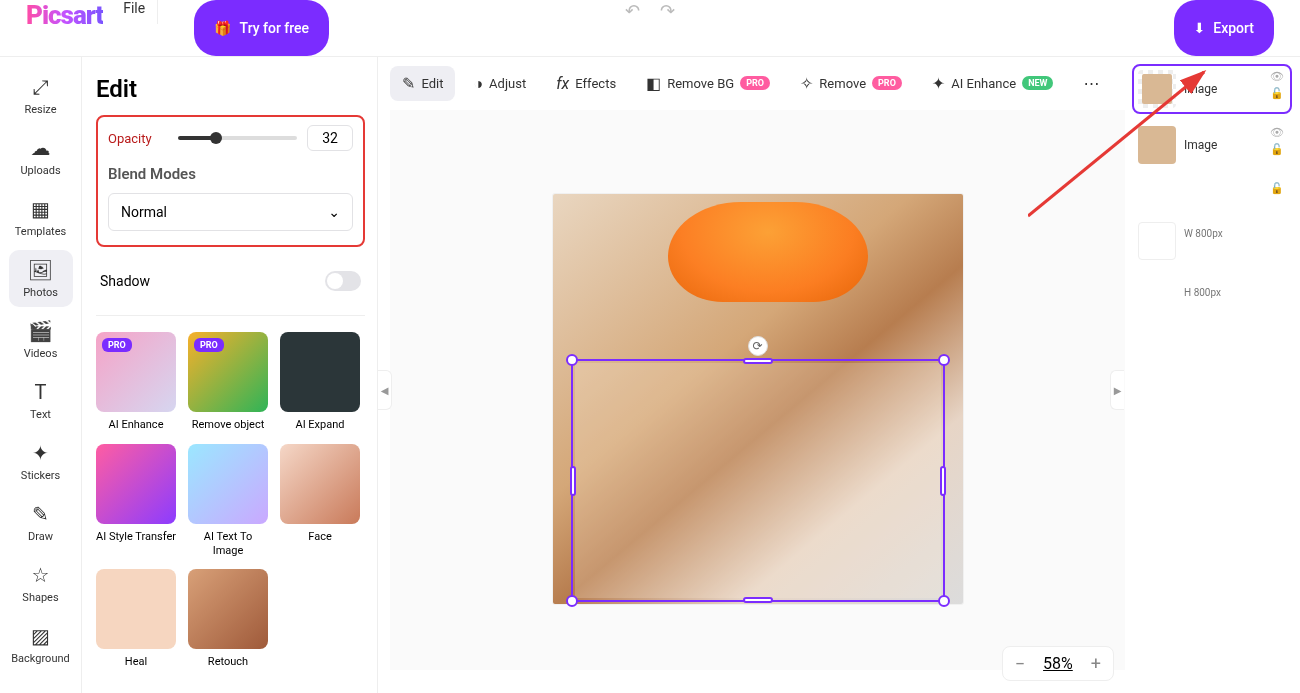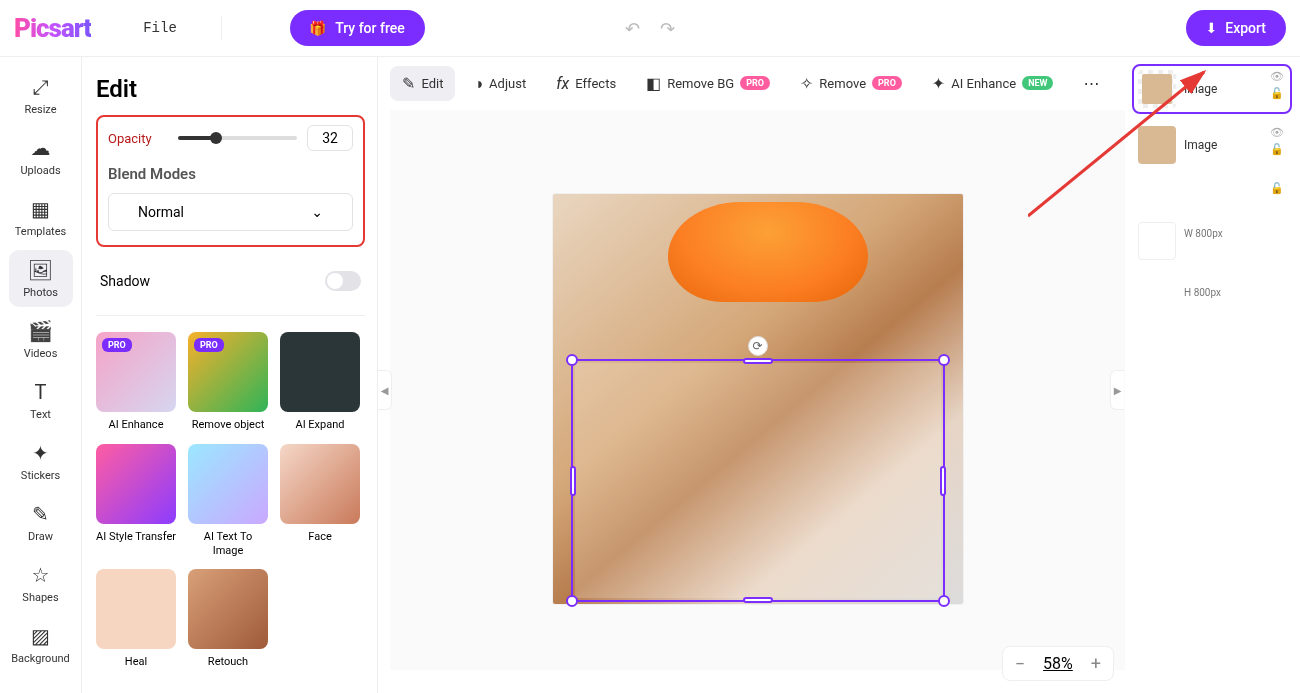--- a/index.html
+++ b/index.html
@@ -1,21 +1,21 @@
 <!DOCTYPE html>
 <html><head>
 <meta charset="utf-8">
 <style>
 * { margin:0; padding:0; box-sizing:border-box; font-family:-apple-system,BlinkMacSystemFont,"Segoe UI",Roboto,sans-serif; }
 body { width:1300px; height:693px; background:#fff; overflow:hidden; position:relative; }
 
 
-.header { height:57px; display:flex; align-items:center; padding:0 14px; border-bottom:1px solid #eee;gap:32px; }
+.header { height:57px; display:flex; padding:0 26px; border-bottom:1px solid #eee; }
 .logo { font-size:26px; font-weight:900; letter-spacing:-1px; background:linear-gradient(90deg,#ff4da6,#c453ff,#7b54ff);-webkit-background-clip:text;color:transparent;}
-.file-btn { margin-left:20px; color:#333; font-size:14px; cursor:pointer;font-family:Liberation Mono, monospace; }
+.file-btn { margin-left:20px; color:#333; font-size:14px; cursor:pointer; }
 .try-free { margin-left:24px; background:#7b2cff; color:#fff; border:none; border-radius:22px; padding:10px 20px; font-size:14px; font-weight:500; display:flex; align-items:center; gap:8px; cursor:pointer;}
 .undo-redo { position:absolute; left:50%; transform:translateX(-50%); display:flex; gap:20px;}
 .undo-redo span{ color:#bbb; font-size:18px; cursor:pointer;}
 .export-btn { margin-left:auto; background:#7b2cff; color:#fff; border:none; border-radius:22px; padding:10px 20px; font-size:14px; font-weight:500; display:flex; align-items:center; gap:8px; cursor:pointer;}
 .hdiv{ width:1px; height:24px; background:#eee; margin:0 12px;}
 
 
 .left-rail { position:absolute; left:0; top:57px; width:82px; height:636px; border-right:1px solid #eee; display:flex; flex-direction:column; align-items:center; padding-top:10px; gap:4px; overflow:hidden;}
 .rail-item { width:64px; display:flex; flex-direction:column; align-items:center; gap:4px; padding:8px 0; border-radius:10px; cursor:pointer; color:#333;}
 .rail-item.active{ background:#efeff4;}
@@ -25,21 +25,21 @@
 
 .edit-panel{position:absolute; left:82px; top:57px; width:296px; height:636px; border-right:1px solid #eee; padding:18px 12px 12px 14px; overflow-y:auto;}
 .panel-title{font-size:24px; font-weight:600; margin-bottom:12px;}
 .highlight-box{border:2px solid #e53935; border-radius:8px; padding:8px 10px 14px; margin-bottom:16px;}
 .opac-row{display:flex; align-items:center; gap:10px; margin-bottom:14px;}
 .opac-label{font-size:13px; color:#b91c1c; width:60px;}
 .slider{flex:1; height:4px; background:linear-gradient(to right,#333 0%,#333 32%,#ddd 32%,#ddd 100%); border-radius:3px; position:relative;}
 .slider::after{content:""; position:absolute; left:32%; top:50%; width:12px; height:12px; background:#333; border-radius:50%; transform:translate(-50%,-50%);}
 .opac-val{width:46px; text-align:center; border:1px solid #e2e2e5; border-radius:6px; padding:4px 0; font-size:14px;}
 .blend-label{font-size:15px; font-weight:600; color:#555; margin-bottom:10px;}
-.blend-sel{border:1px solid #e2e2e5; border-radius:6px; padding:10px 29px; display:flex; align-items:center; justify-content:space-between; font-size:14px; cursor:pointer;gap:44px;}
+.blend-sel{border:1px solid #e2e2e5; border-radius:6px; padding:10px 12px; display:flex; align-items:center; justify-content:space-between; font-size:14px; cursor:pointer;gap:44px;}
 .shadow-row{display:flex; align-items:center; justify-content:space-between; padding:8px 4px;}
 .toggle{width:36px; height:20px; background:#e3e3e7; border-radius:10px; position:relative; cursor:pointer;}
 .toggle::after{content:""; position:absolute; left:2px; top:2px; width:16px; height:16px; background:#fff; border-radius:50%;}
 .divider{height:1px; background:#eee; margin:16px 0;}
 .more-tools{font-size:17px; font-weight:600; margin-bottom:12px;}
 .tool-grid{display:grid; grid-template-columns:repeat(3,80px); gap:12px 12px;}
 .tool{display:flex; flex-direction:column; align-items:center; gap:6px; cursor:pointer;}
 .tool .thumb{width:80px; height:80px; border-radius:8px; background:#bbb; position:relative; overflow:hidden;}
 .tool .thumb.gradient1{background:linear-gradient(135deg,#f5a3c7,#d6d6f0);}
 .tool .thumb.gradient2{background:linear-gradient(135deg,#f7b02b,#2fb457);}

